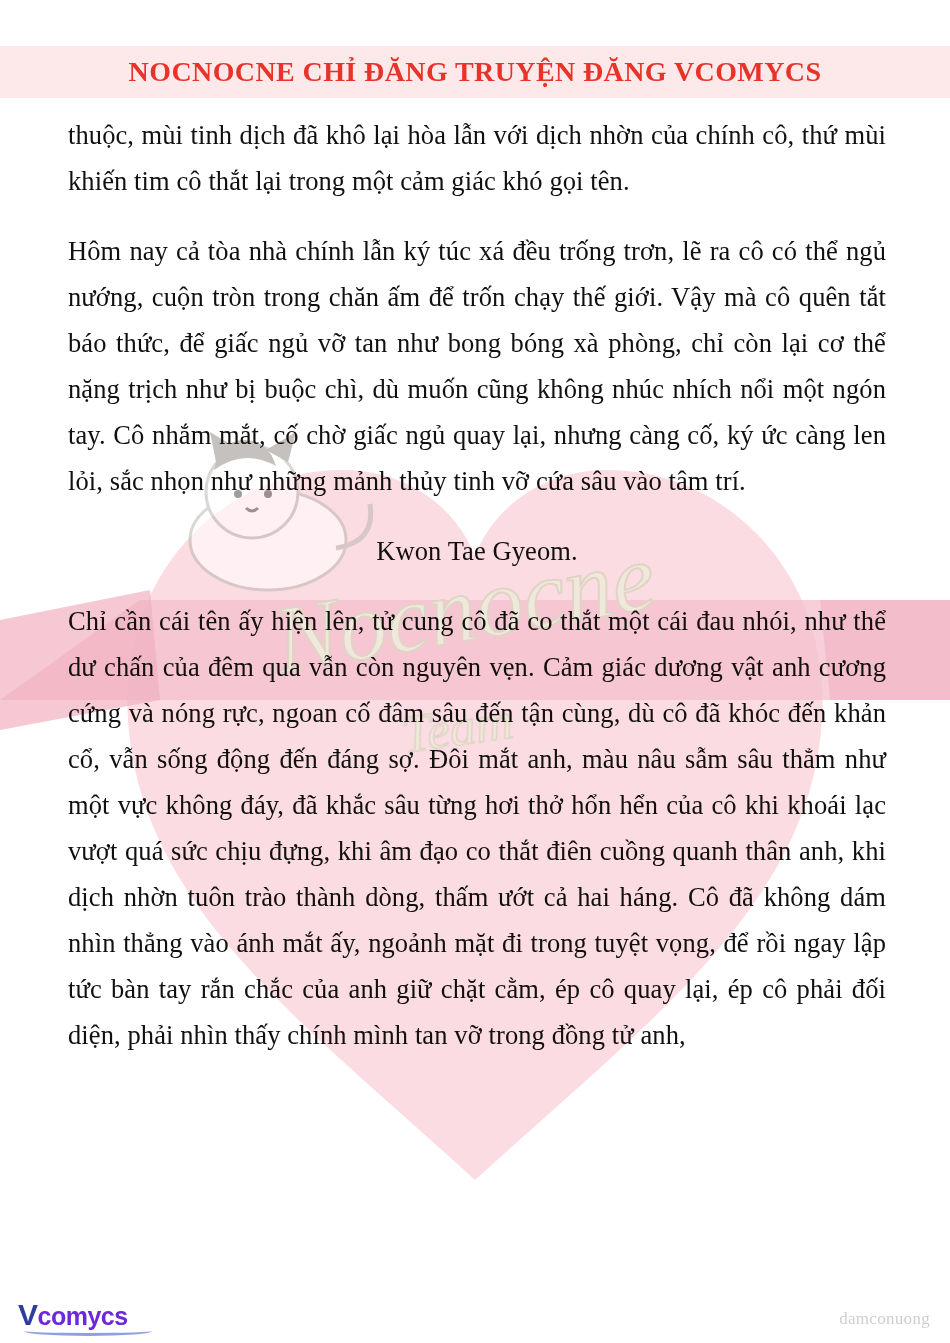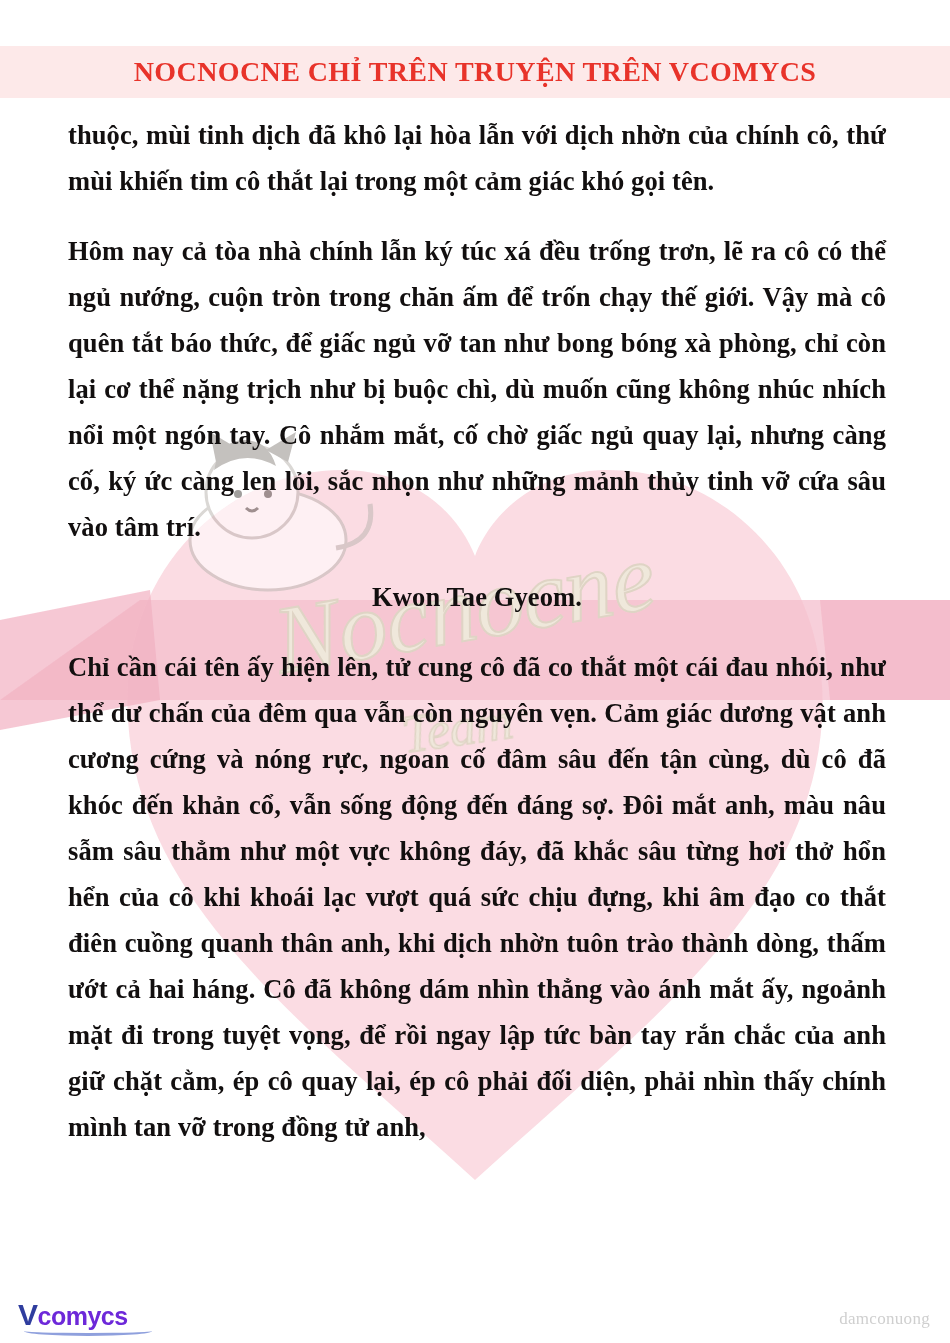--- a/index.html
+++ b/index.html
@@ -59,21 +59,20 @@
   }
   .para {
     font-family: "Liberation Serif", serif;
     font-size: 26.5px;
     line-height: 46px;
     color: #120f0f;
     text-align: justify;
     text-justify: inter-word;
     margin: 0 0 24px 0;
     letter-spacing: 0.1px;
-    font-weight: bold;
   }
   .para:last-child { margin-bottom: 0; }
   .para.no-justify { text-align: center; }
 
   
   .footer {
     position: absolute;
     left: 0;
     bottom: 0;
     width: 950px;
@@ -151,21 +150,21 @@
       <path d="M246 508 q 6 6 12 0" stroke="#4a4440" stroke-width="3" fill="none"></path>
       <path d="M336 548 q 40 -6 34 -44" stroke="#b9b2ad" stroke-width="5" fill="none"></path>
     </g>
 
     <text x="470" y="640" font-family="Liberation Serif, serif" font-style="italic" font-size="96" fill="#efe7da" stroke="#ded2c2" stroke-width="2" text-anchor="middle" transform="rotate(-10 470 640)">Nocnocne</text>
     <text x="460" y="745" font-family="Liberation Serif, serif" font-style="italic" font-size="52" fill="#efe7da" stroke="#ded2c2" stroke-width="1.5" text-anchor="middle" transform="rotate(-8 460 745)">Team</text>
   </g>
 </svg>
 
 <div class="header-banner">
-  <div class="header-title">NOCNOCNE CHỈ TRÊN TRUYỆN TRÊN VCOMYCS</div>
+  <div class="header-title">NOCNOCNE CHỈ ĐĂNG TRUYỆN ĐĂNG VCOMYCS</div>
 </div>
 
 <div class="page-body">
   <p class="para">thuộc, mùi tinh dịch đã khô lại hòa lẫn với dịch nhờn của chính cô, thứ mùi khiến tim cô thắt lại trong một cảm giác khó gọi tên.</p>
   <p class="para">Hôm nay cả tòa nhà chính lẫn ký túc xá đều trống trơn, lẽ ra cô có thể ngủ nướng, cuộn tròn trong chăn ấm để trốn chạy thế giới. Vậy mà cô quên tắt báo thức, để giấc ngủ vỡ tan như bong bóng xà phòng, chỉ còn lại cơ thể nặng trịch như bị buộc chì, dù muốn cũng không nhúc nhích nổi một ngón tay. Cô nhắm mắt, cố chờ giấc ngủ quay lại, nhưng càng cố, ký ức càng len lỏi, sắc nhọn như những mảnh thủy tinh vỡ cứa sâu vào tâm trí.</p>
   <p class="para no-justify">Kwon Tae Gyeom.</p>
   <p class="para">Chỉ cần cái tên ấy hiện lên, tử cung cô đã co thắt một cái đau nhói, như thể dư chấn của đêm qua vẫn còn nguyên vẹn. Cảm giác dương vật anh cương cứng và nóng rực, ngoan cố đâm sâu đến tận cùng, dù cô đã khóc đến khản cổ, vẫn sống động đến đáng sợ. Đôi mắt anh, màu nâu sẫm sâu thẳm như một vực không đáy, đã khắc sâu từng hơi thở hổn hển của cô khi khoái lạc vượt quá sức chịu đựng, khi âm đạo co thắt điên cuồng quanh thân anh, khi dịch nhờn tuôn trào thành dòng, thấm ướt cả hai háng. Cô đã không dám nhìn thẳng vào ánh mắt ấy, ngoảnh mặt đi trong tuyệt vọng, để rồi ngay lập tức bàn tay rắn chắc của anh giữ chặt cằm, ép cô quay lại, ép cô phải đối diện, phải nhìn thấy chính mình tan vỡ trong đồng tử anh,</p>
 </div>
 
 <div class="footer">

